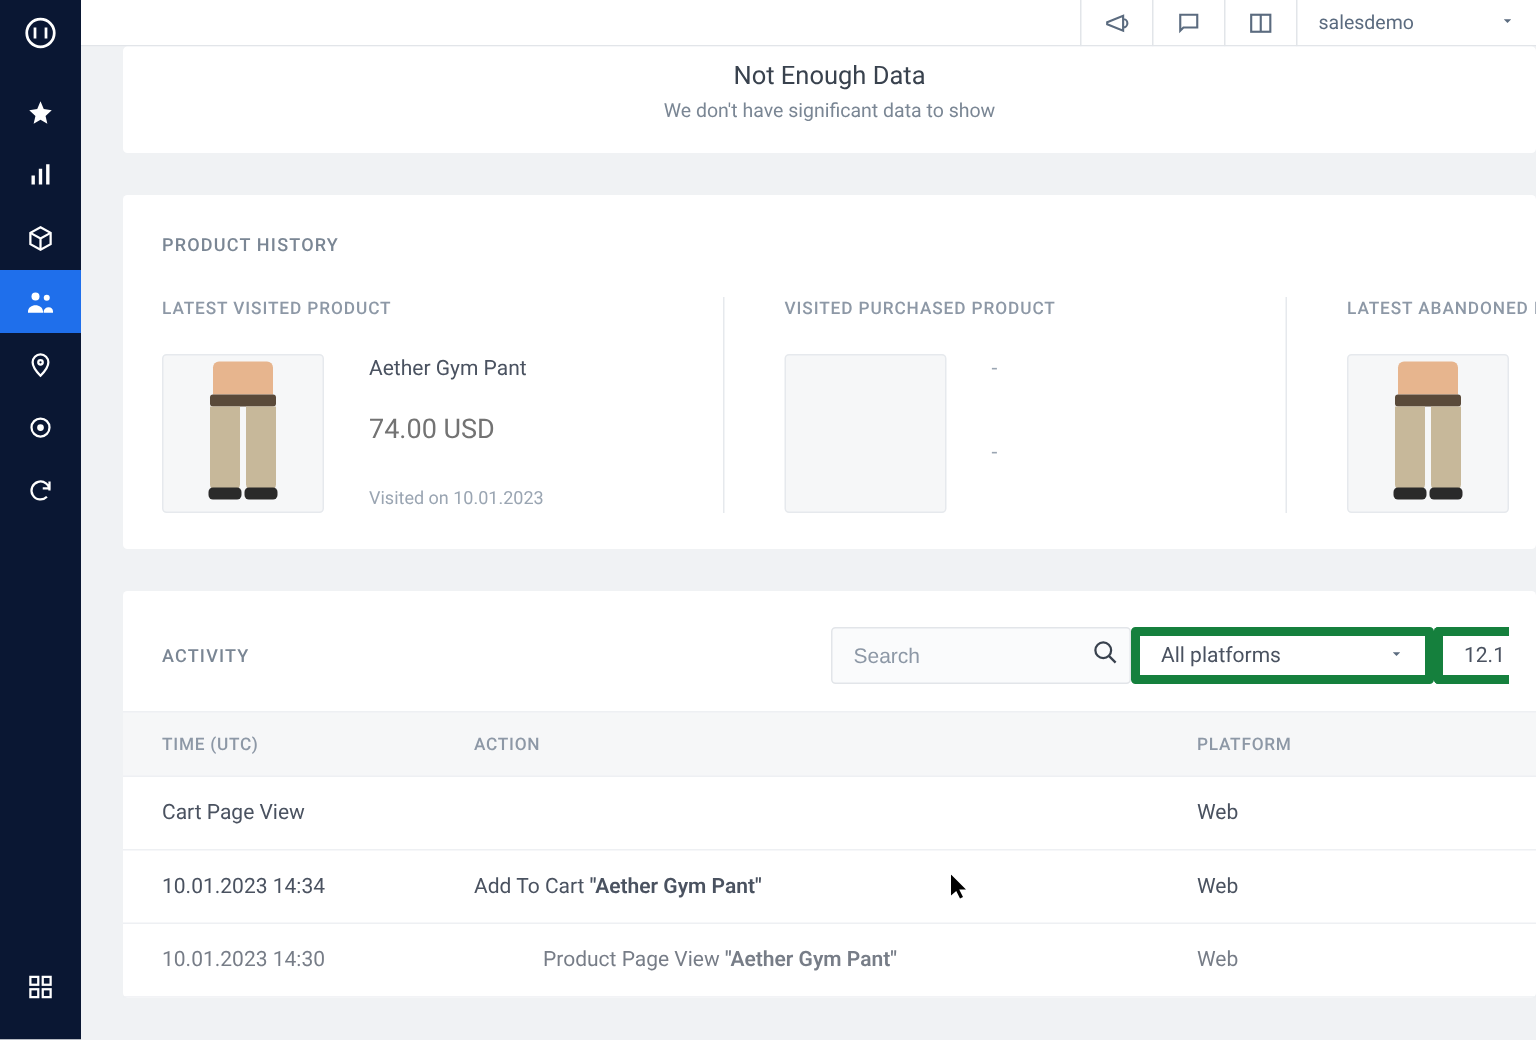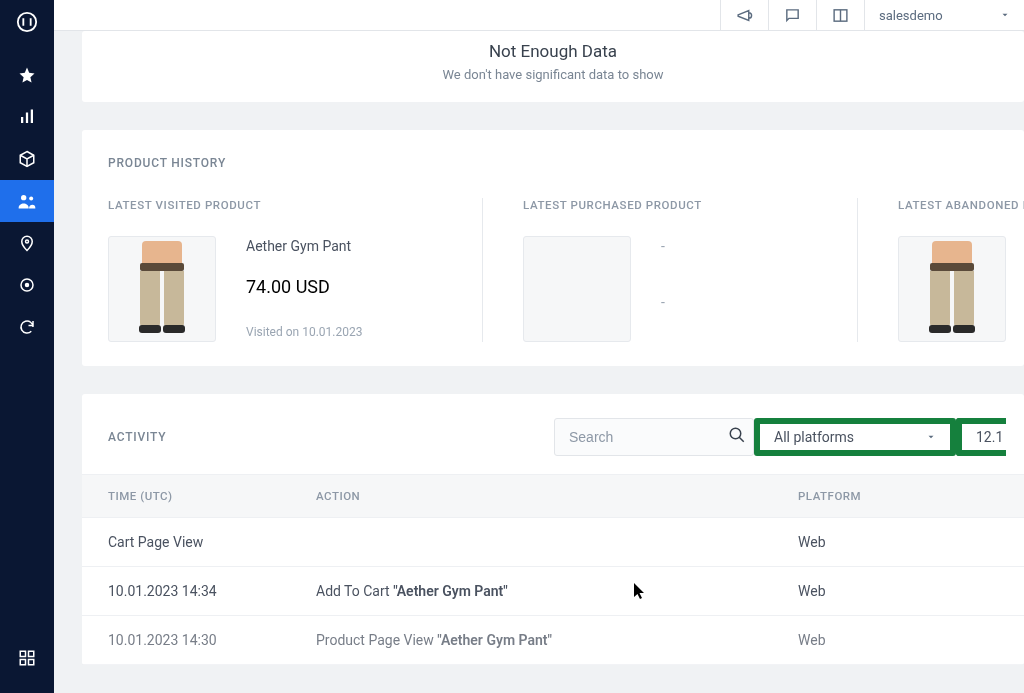--- a/index.html
+++ b/index.html
@@ -138,21 +138,21 @@
   width: 108px; height: 106px;
   background: #f6f7f8;
   border: 1px solid #e6e9ed;
   border-radius: 3px;
   position: relative;
   overflow: hidden;
   display: flex; align-items: center; justify-content: center;
 }
 .product-info { display: flex; flex-direction: column; padding-top: 2px; }
 .product-name { font-size: 14px; color: #4a5260; }
-.product-price { font-size: 18px; color: #000000; font-weight: 400; margin-top: 22px; }
+.product-price { font-size: 18px; color: #737373; font-weight: 400; margin-top: 22px; }
 .product-meta { font-size: 12px; color: #9aa5b2; margin-top: 28px; }
 .empty-dash { font-size: 14px; color: #9aa5b2; }
 
 .activity-card {
   background: #ffffff;
   border-radius: 3px;
   margin-top: 28px;
 }
 .activity-header {
   display: flex;
@@ -221,21 +221,21 @@
 .col-platform { width: 200px; }
 .table-row {
   display: flex;
   padding: 16px 26px;
   border-bottom: 1px solid #eef0f3;
   font-size: 14px;
   color: #4a5260;
   align-items: center;
 }
 .table-row .col-action { color: #4a5260; }
-.table-row.faded { opacity: 0.75; }
+.table-row.faded { opacity: 0.75; gap: 46px; }
 .action-bold { font-weight: 600; }
 
 .cursor {
   position: absolute;
   left: 634px; top: 583px;
   width: 12px; height: 18px;
   z-index: 100;
   color: #000;
 }
 
@@ -391,21 +391,21 @@
           </div>
           <div class="product-info">
             <div class="product-name">Aether Gym Pant</div>
             <div class="product-price">74.00 USD</div>
             <div class="product-meta">Visited on 10.01.2023</div>
           </div>
         </div>
       </div>
 
       <div class="product-col middle">
-        <div class="product-label">LATEST PURCHASED PRODUCT</div>
+        <div class="product-label">VISITED PURCHASED PRODUCT</div>
         <div class="product-body">
           <div class="product-img"></div>
           <div class="product-info">
             <div class="empty-dash">-</div>
             <div class="empty-dash" style="margin-top:40px">-</div>
           </div>
         </div>
       </div>
 
       <div class="product-col right">

